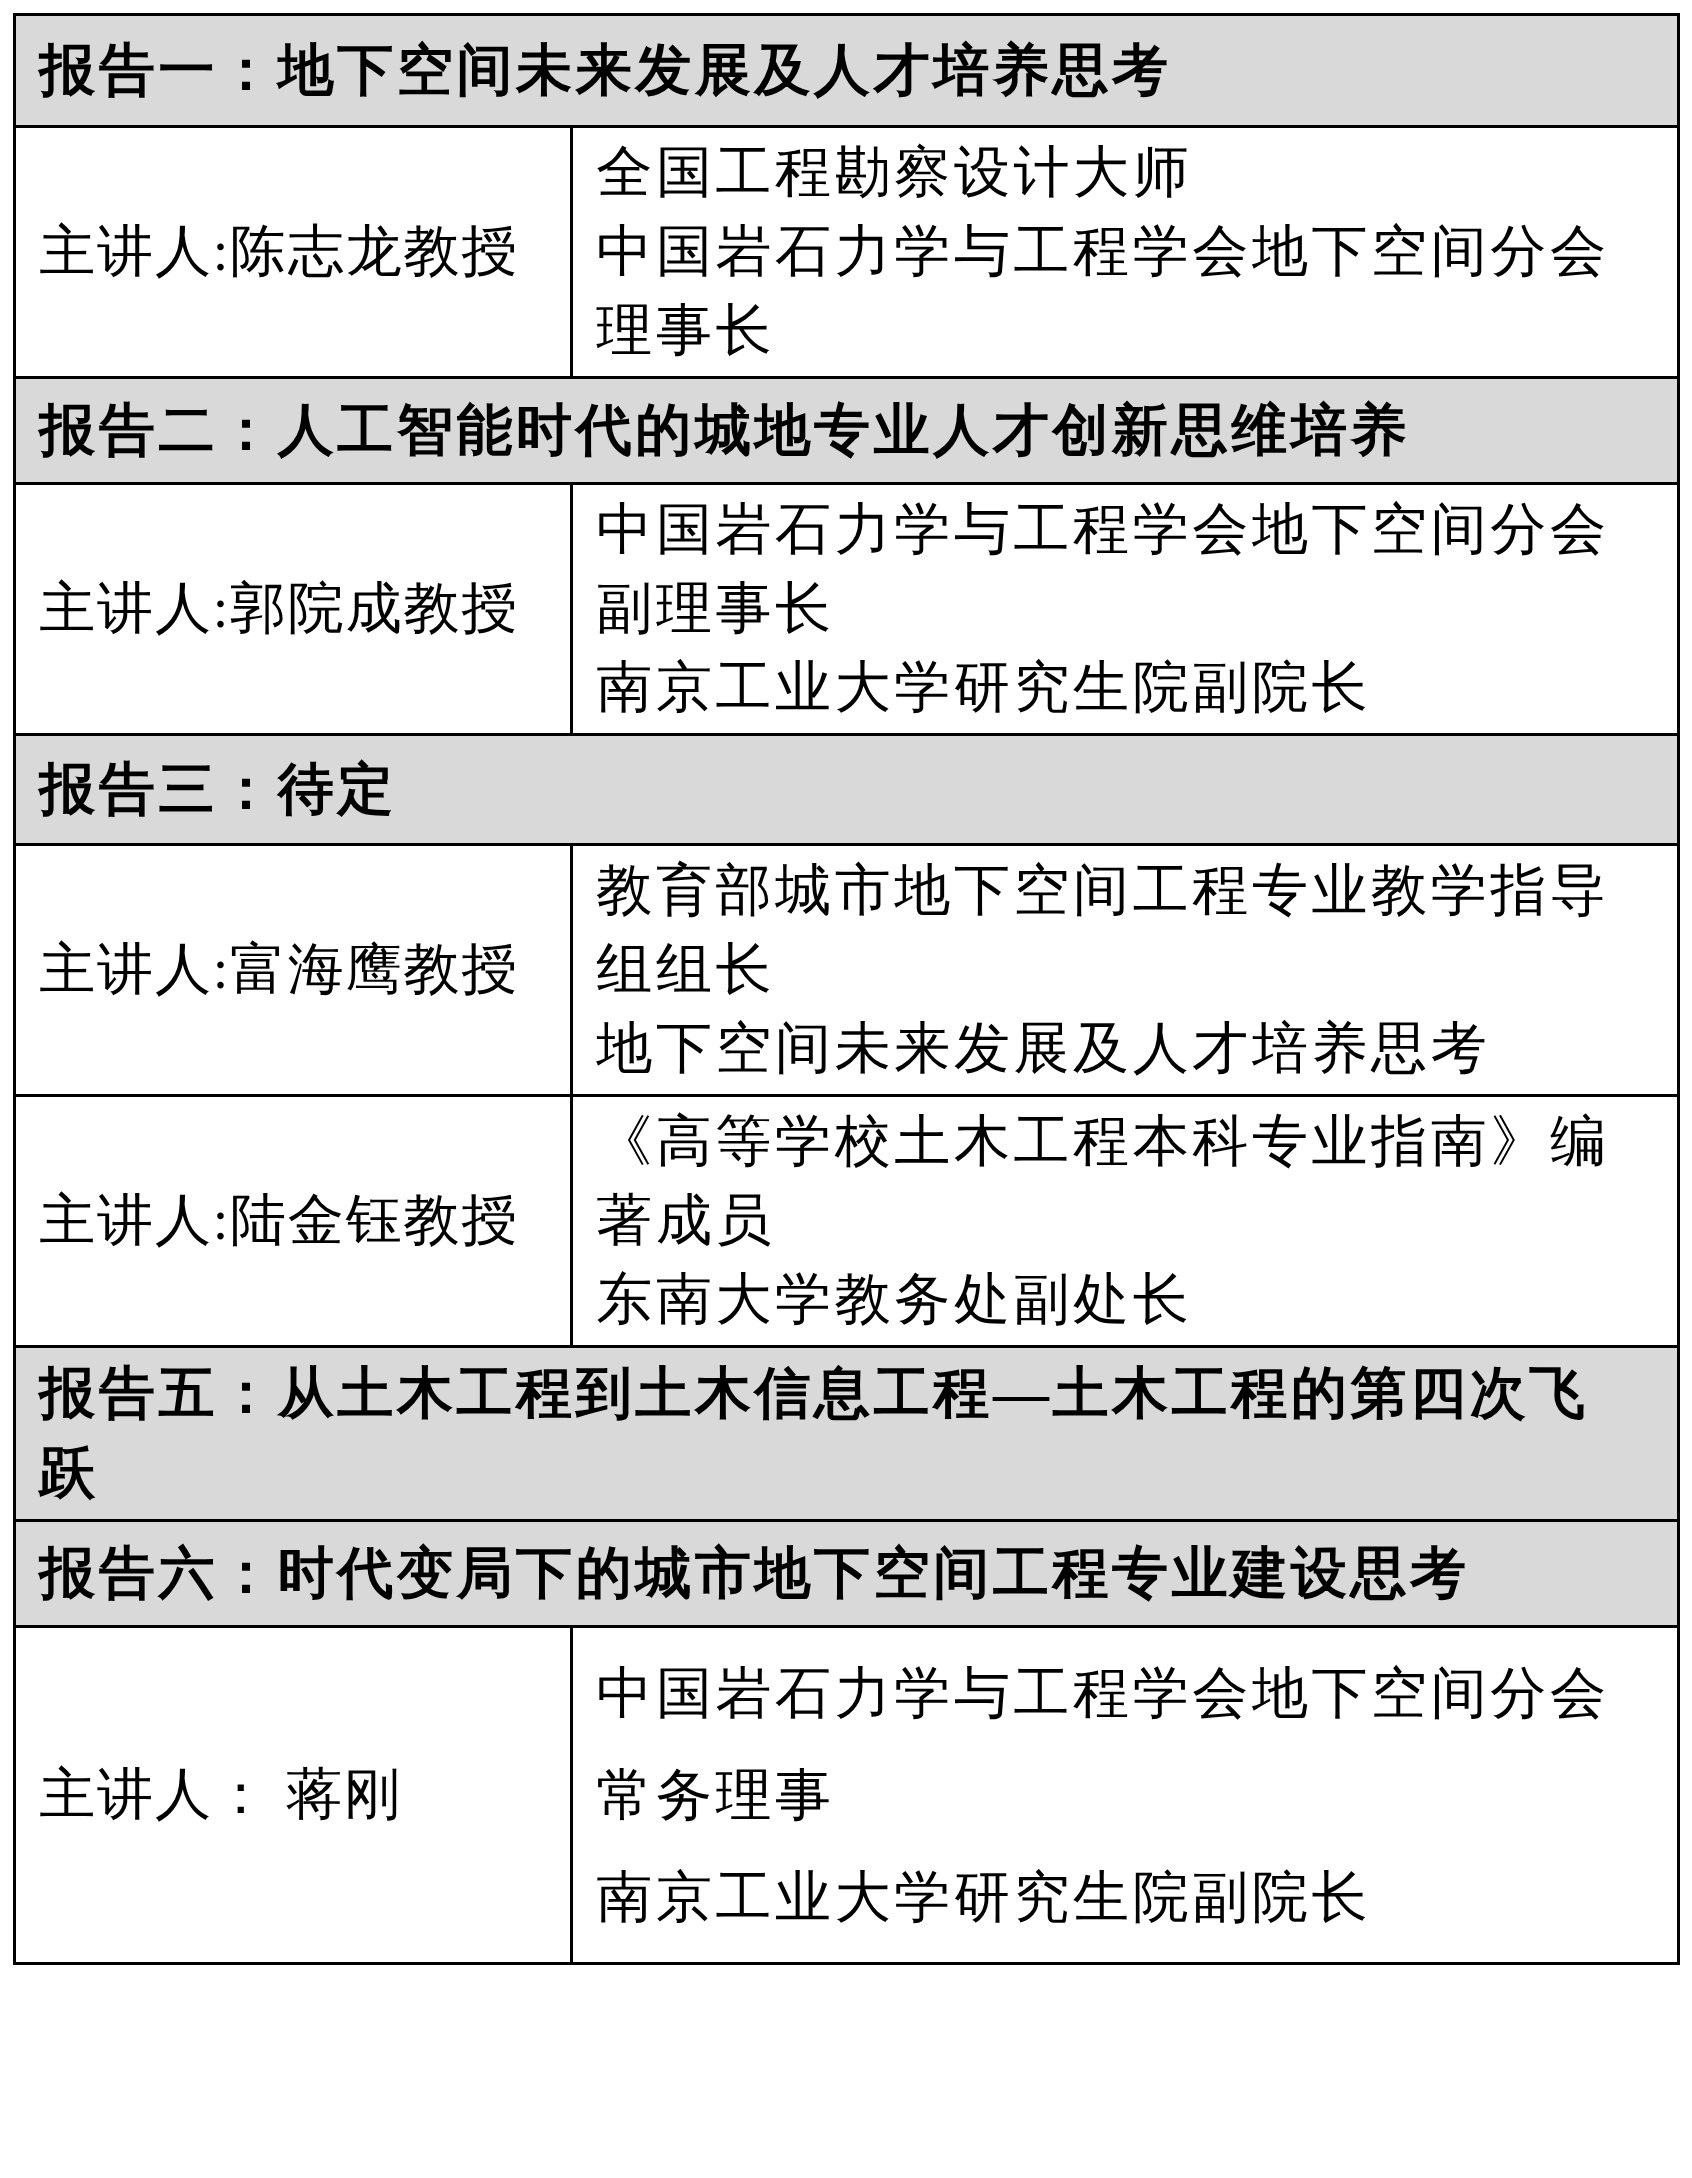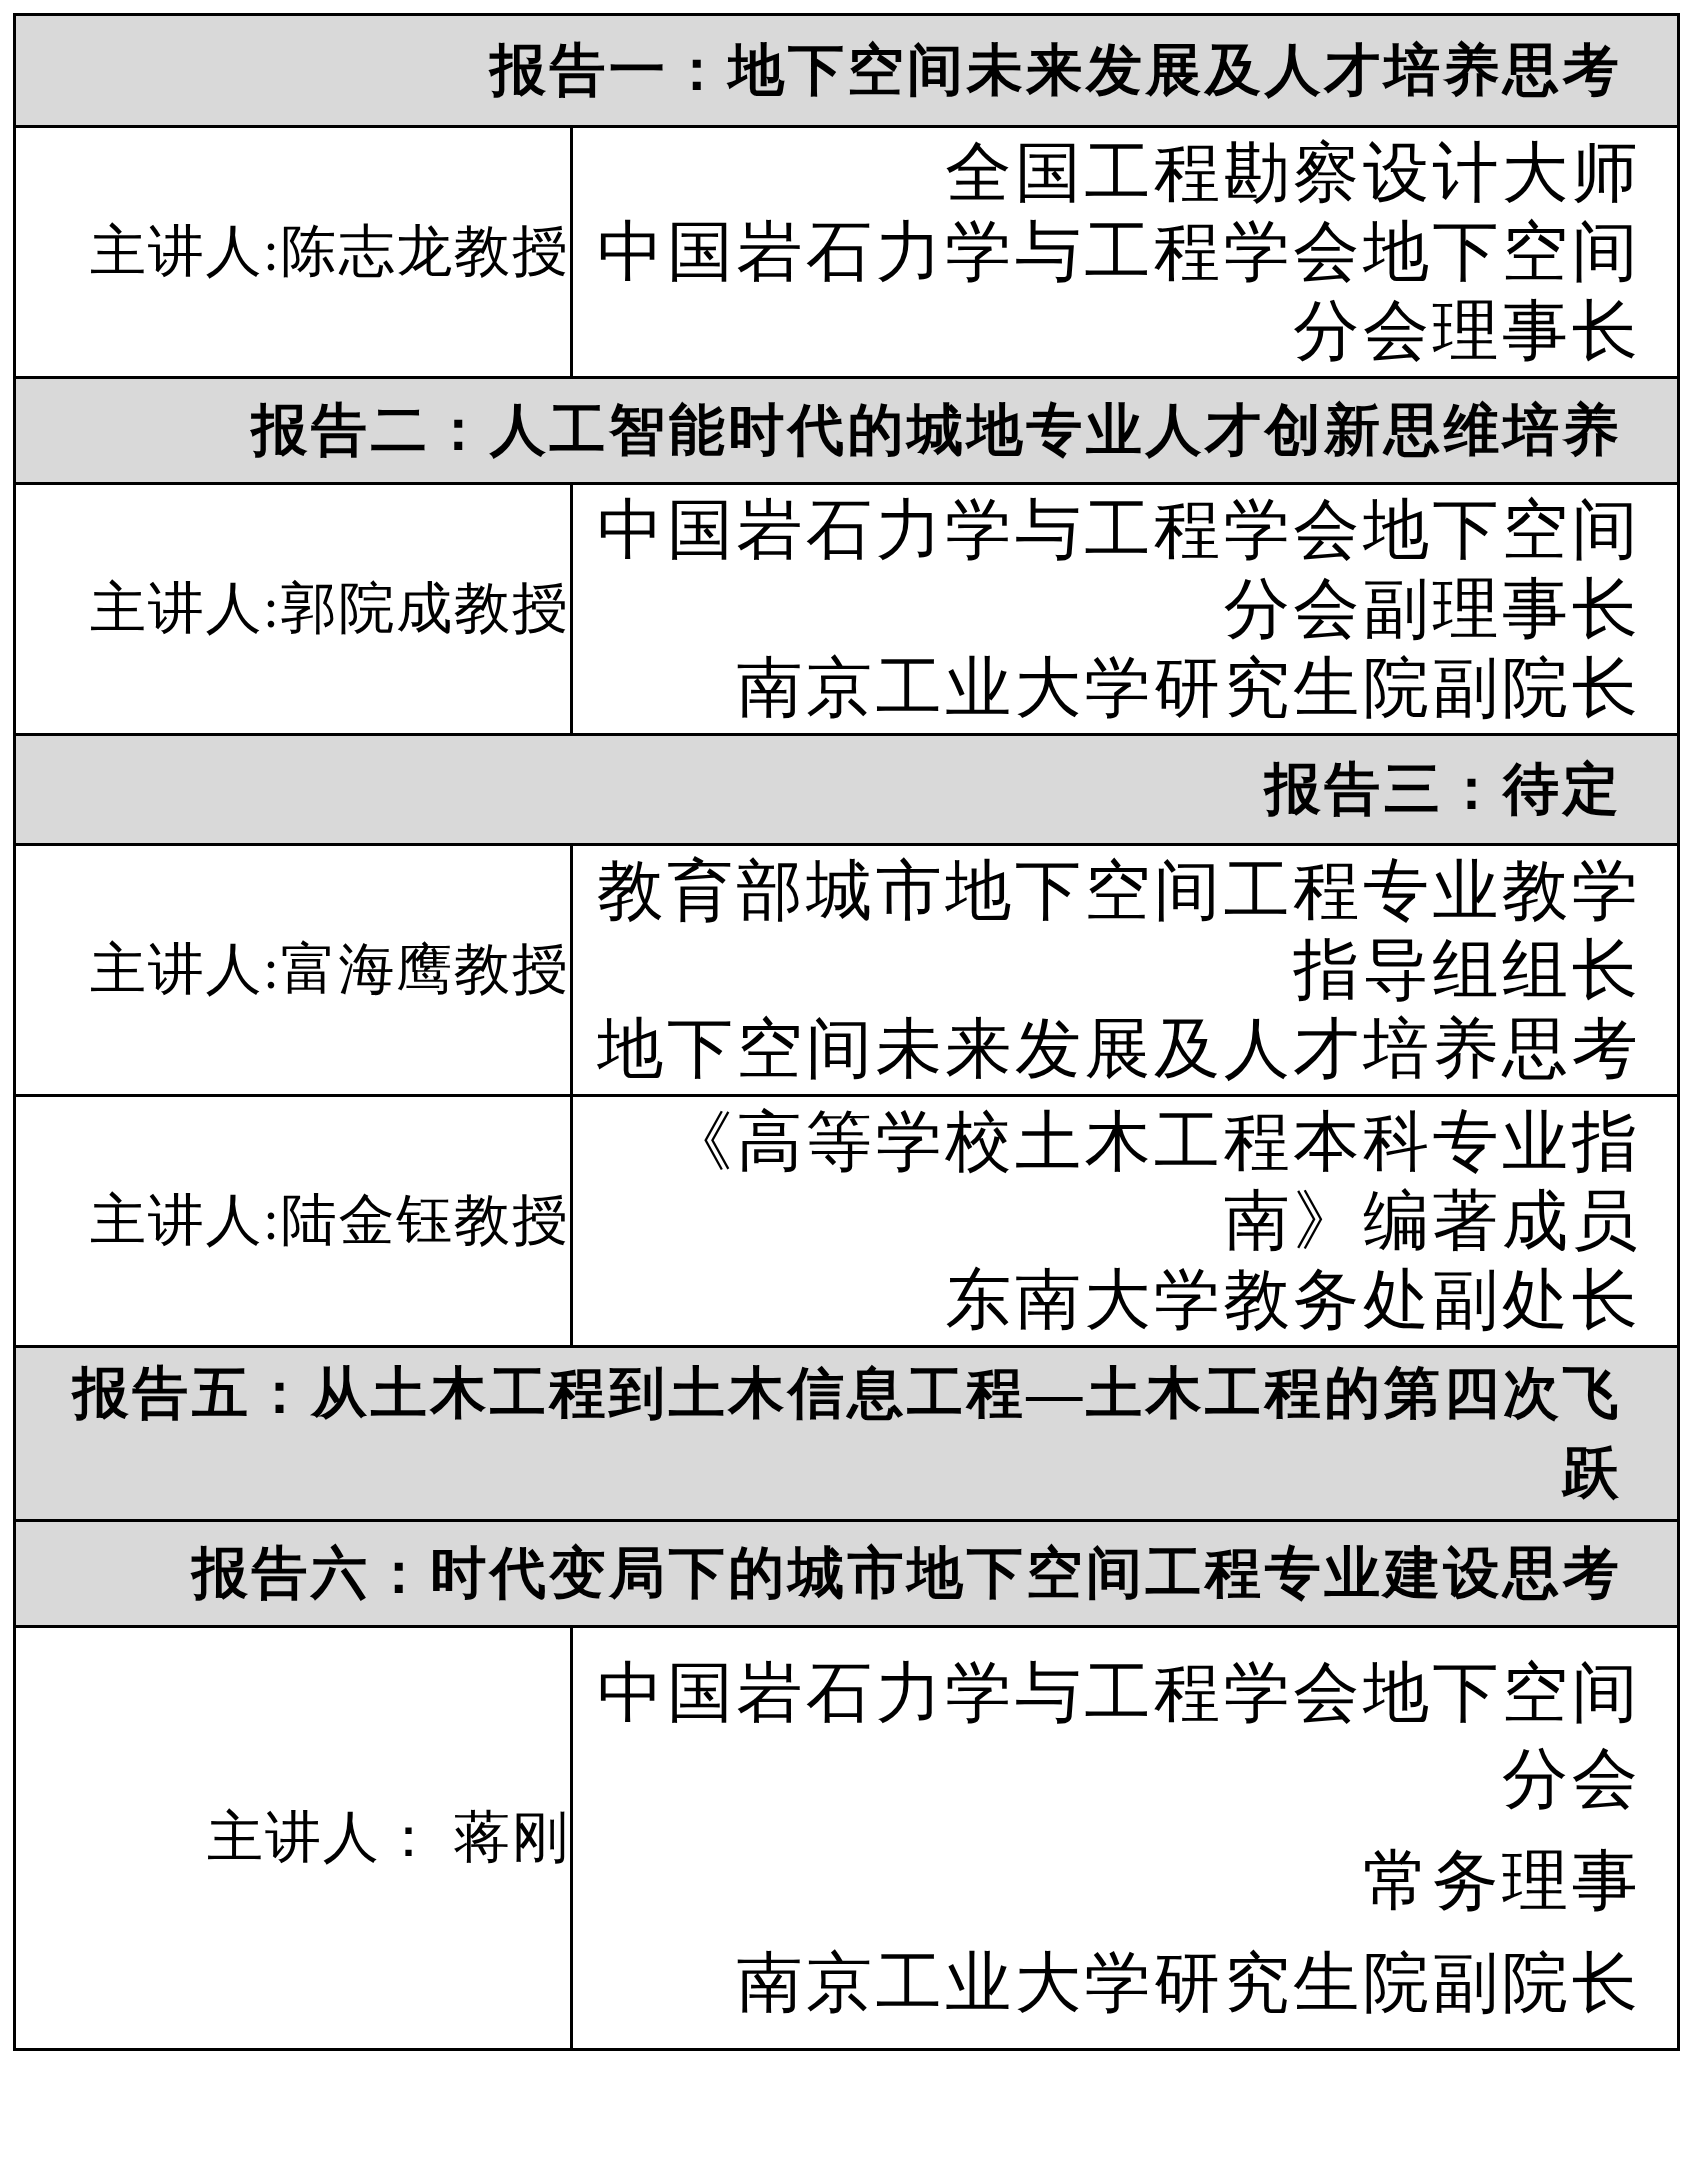--- a/index.html
+++ b/index.html
@@ -16,41 +16,40 @@
     background: #ffffff;
   }
   table.schedule {
     width: 100%;
     border-collapse: collapse;
     table-layout: fixed;
   }
   td {
     border: 3.6px solid #000000;
     vertical-align: middle;
-    text-align: right;
   }
   col.speaker-col { width: 557px; }
   col.cred-col { width: auto; }
 
   tr.header-row td {
     background: #d9d9d9;
     font-weight: bold;
     font-size: 56px;
     letter-spacing: 3.6px;
     line-height: 80px;
     padding: 5.5px 55px 5.5px 23.6px;
   }
   tr.body-row td.speaker {
     font-size: 56px;
     letter-spacing: 1.8px;
     padding-left: 23.6px;
     white-space: nowrap;
   }
   tr.body-row td.creds {
-    font-size: 66px;
+    font-size: 56px;
     letter-spacing: 3.6px;
     line-height: 79px;
     padding: 5.5px 36px 5.5px 23.6px;
     margin-top: 15px;
   }
   
   tr.h-1 { height: 112px; }
   tr.r-1 { height: 237px; }
   tr.h-2 { height: 106px; }
   tr.r-2 { height: 243px; }

